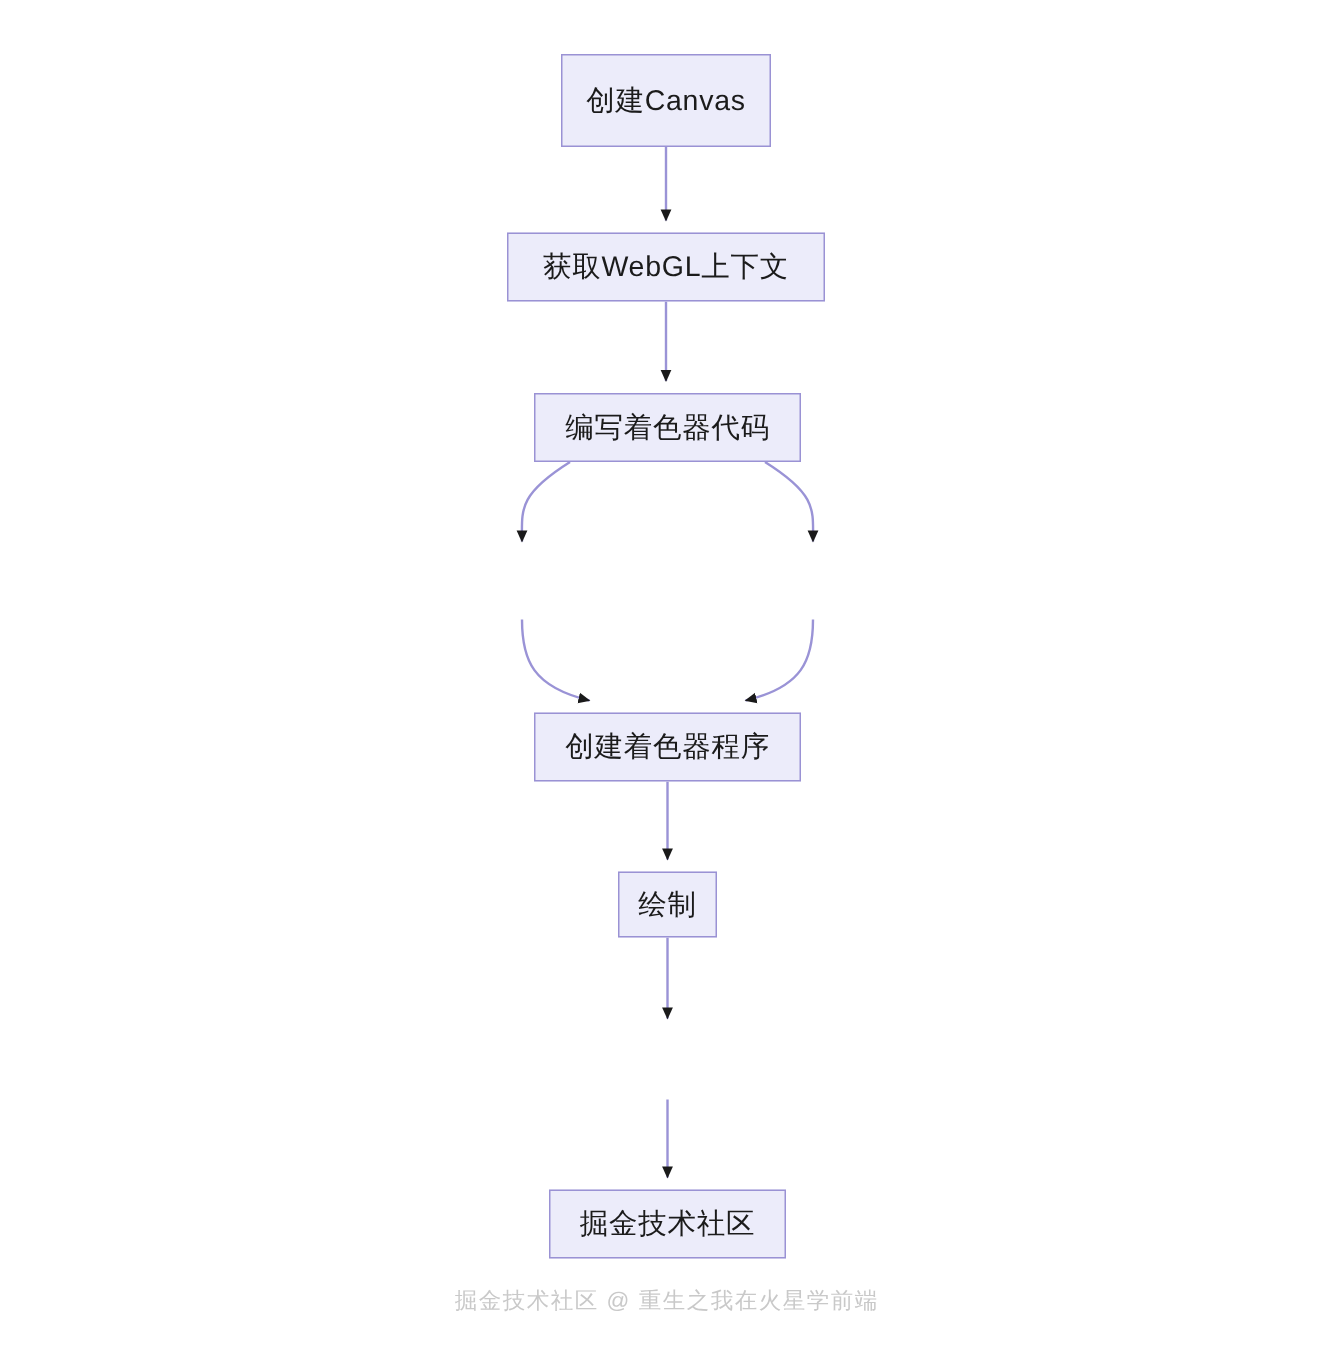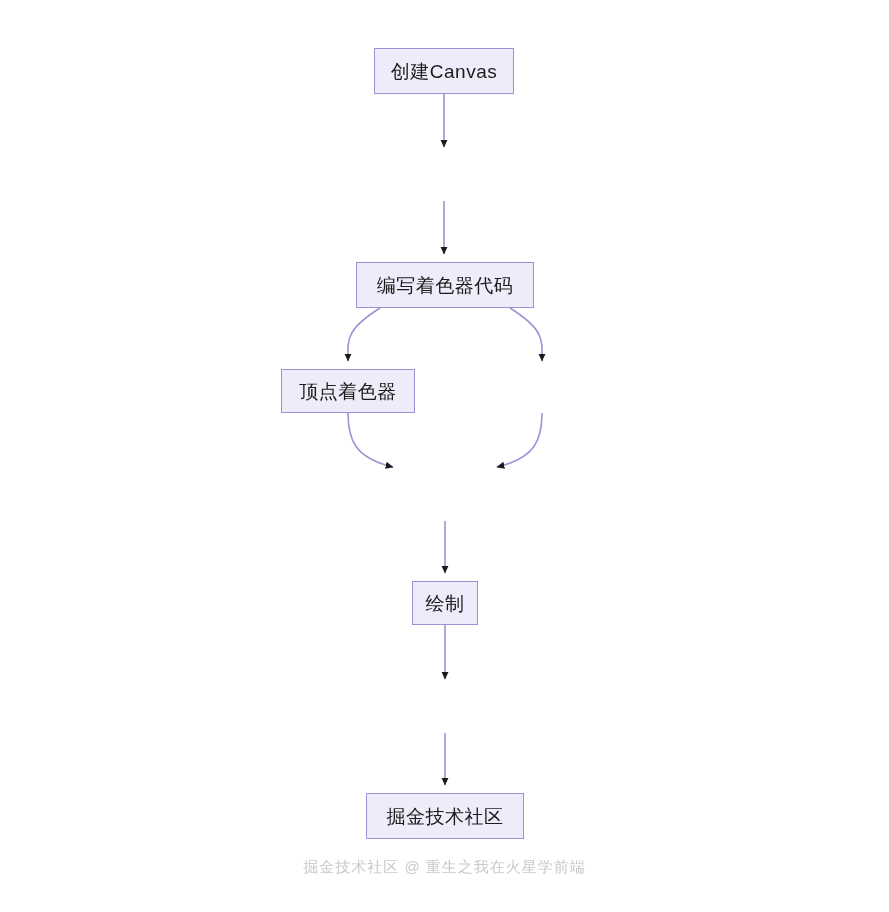--- a/index.html
+++ b/index.html
@@ -42,21 +42,21 @@
     line-height: 1;
     letter-spacing: 0.5px;
     white-space: nowrap;
     z-index: 2;
   }
   .node-label {
     display: block;
     padding: 0 4px;
   }
   
-  #n-create-canvas   { left: 374px; top: 48px;  width: 140px; height: 46px; }
+  #n-create-canvas   { left: 374px; top: 36px;  width: 140px; height: 62px; }
   #n-get-context     { left: 338px; top: 155px; width: 212px; height: 46px; }
   #n-write-shader    { left: 356px; top: 262px; width: 178px; height: 46px; }
   #n-vertex-shader   { left: 281px; top: 369px; width: 134px; height: 44px; }
   #n-fragment-shader { left: 475px; top: 369px; width: 134px; height: 44px; }
   #n-create-program  { left: 356px; top: 475px; width: 178px; height: 46px; }
   #n-draw            { left: 412px; top: 581px; width: 66px;  height: 44px; text-align: right; }
   #n-draw-arrays     { left: 362px; top: 687px; width: 164px; height: 46px; }
   #n-red-dot         { left: 366px; top: 793px; width: 158px; height: 46px; }
 
   .watermark {
@@ -119,30 +119,33 @@
 
     <g>
       <path d="M445,733 L445,785" stroke="#9A93D6" stroke-width="1.6" fill="none" marker-end="url(#arrowhead)"></path>
     </g>
   </svg>
 
   <div class="node" id="n-create-canvas">
     <span class="node-label">创建Canvas</span>
   </div>
 
+  <div class="node" id="n-get-context">
+    <span class="node-label">获取WebGL上下文</span>
+  </div>
 
   <div class="node" id="n-write-shader">
     <span class="node-label">编写着色器代码</span>
   </div>
 
-  <div class="node" id="n-vertex-shader">
-    <span class="node-label">顶点着色器</span>
-  </div>
 
 
+  <div class="node" id="n-create-program">
+    <span class="node-label">创建着色器程序</span>
+  </div>
 
   <div class="node" id="n-draw">
     <span class="node-label">绘制</span>
   </div>
 
 
   <div class="node" id="n-red-dot">
     <span class="node-label">掘金技术社区</span>
   </div>
 

